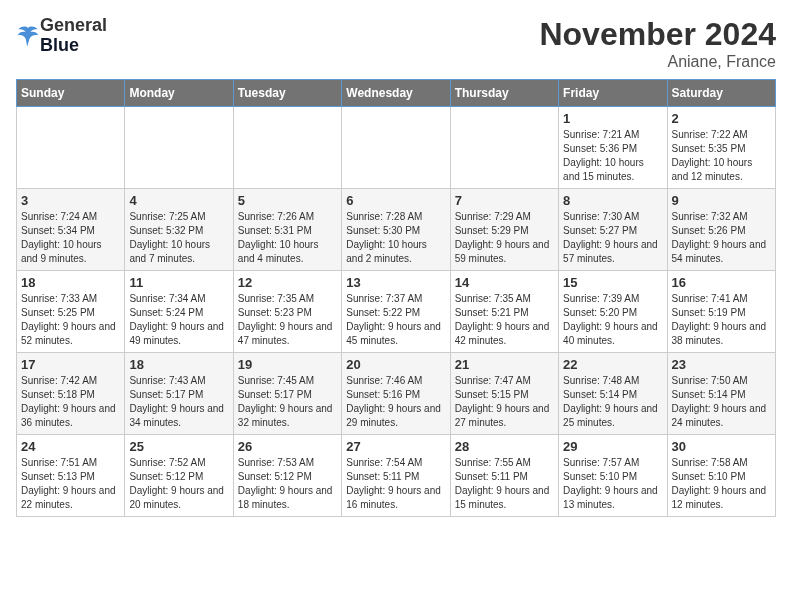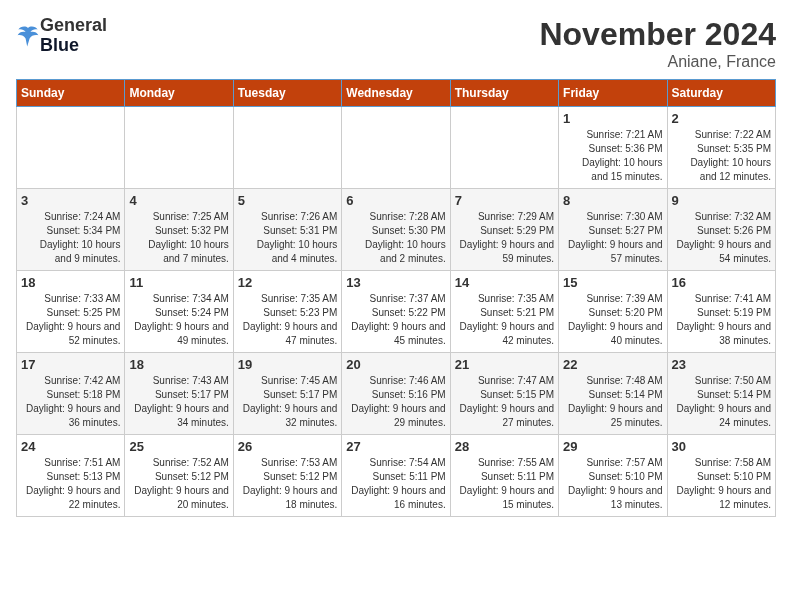--- a/index.html
+++ b/index.html
@@ -46,21 +46,21 @@
     .location {
       font-size: 16px;
       color: #555;
     }
     .calendar {
       width: 100%;
       border-collapse: collapse;
       font-size: 11px;
     }
     .calendar th {
-      background: #c2410c;
+      background: #737373;
       color: #fff;
       padding: 6px 4px;
       text-align: left;
       font-size: 12px;
       font-weight: bold;
       border: 1px solid #5a9ad0;
     }
     .calendar td {
       border: 1px solid #ccc;
       vertical-align: top;
@@ -76,21 +76,20 @@
       font-weight: bold;
       font-size: 13px;
       color: #333;
       display: block;
       margin-bottom: 2px;
     }
     .day-info {
       font-size: 10px;
       color: #333;
       line-height: 1.4;
-      text-align: right;
     }
     .empty-cell {
       background: #fff !important;
     }
     .calendar tr:nth-child(even) .empty-cell {
       background: #f5f5f5 !important;
     }
   </style>
 </head>
 <body>

